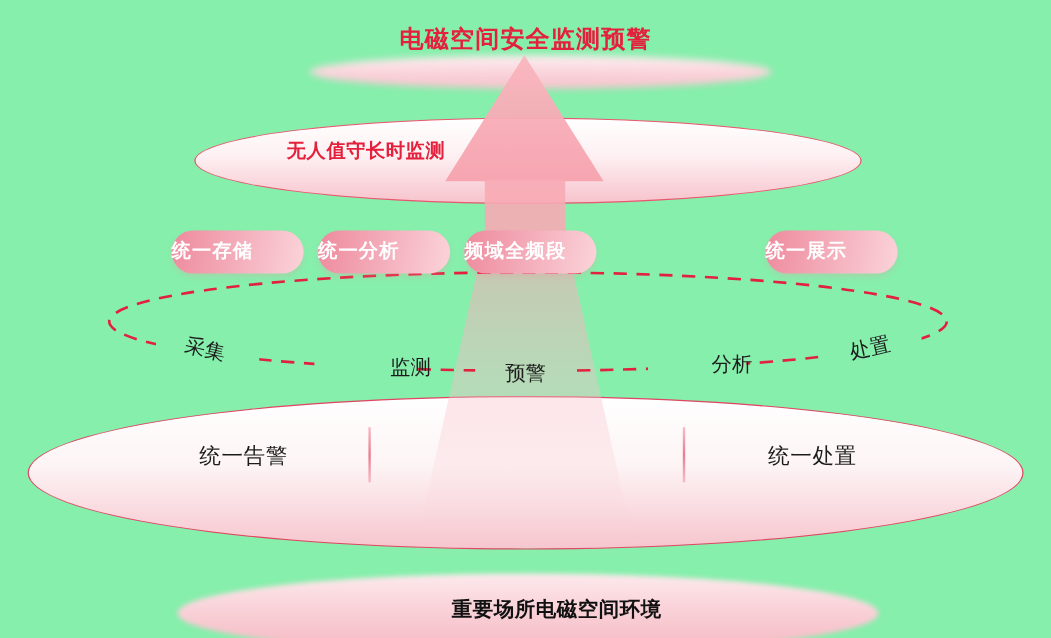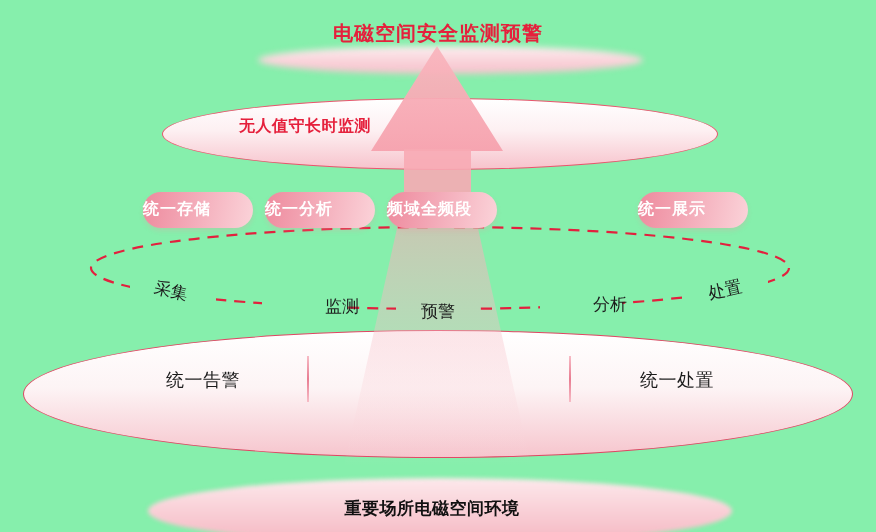--- a/index.html
+++ b/index.html
@@ -118,15 +118,15 @@
   <div class="abs ctr proc-label" style="left:302px;top:306px;margin-left:40px;">监测</div>
   <div class="abs ctr proc-label" style="left:438px;top:311px;">预警</div>
   <div class="abs ctr proc-label" style="left:595px;top:304px;margin-left:15px;">分析</div>
   <div class="abs ctr proc-label" style="left:725px;top:290px;transform:translate(-50%,-50%) rotate(-13deg);">处置</div>
 
   <div class="abs ctr cap-label" style="left:203px;top:380px;">统一告警</div>
   <div class="abs ctr cap-label" style="left:677px;top:380px;">统一处置</div>
   <div class="abs cap-sep" style="left:307px;"></div>
   <div class="abs cap-sep" style="left:569px;"></div>
 
-  <div class="abs ctr base-label" style="left:432px;top:508px;">重要场所电磁空间环境</div>
+  <div class="abs ctr base-label" style="left:464px;top:508px;">重要场所电磁空间环境</div>
 
 </div>
 
 </body></html>

